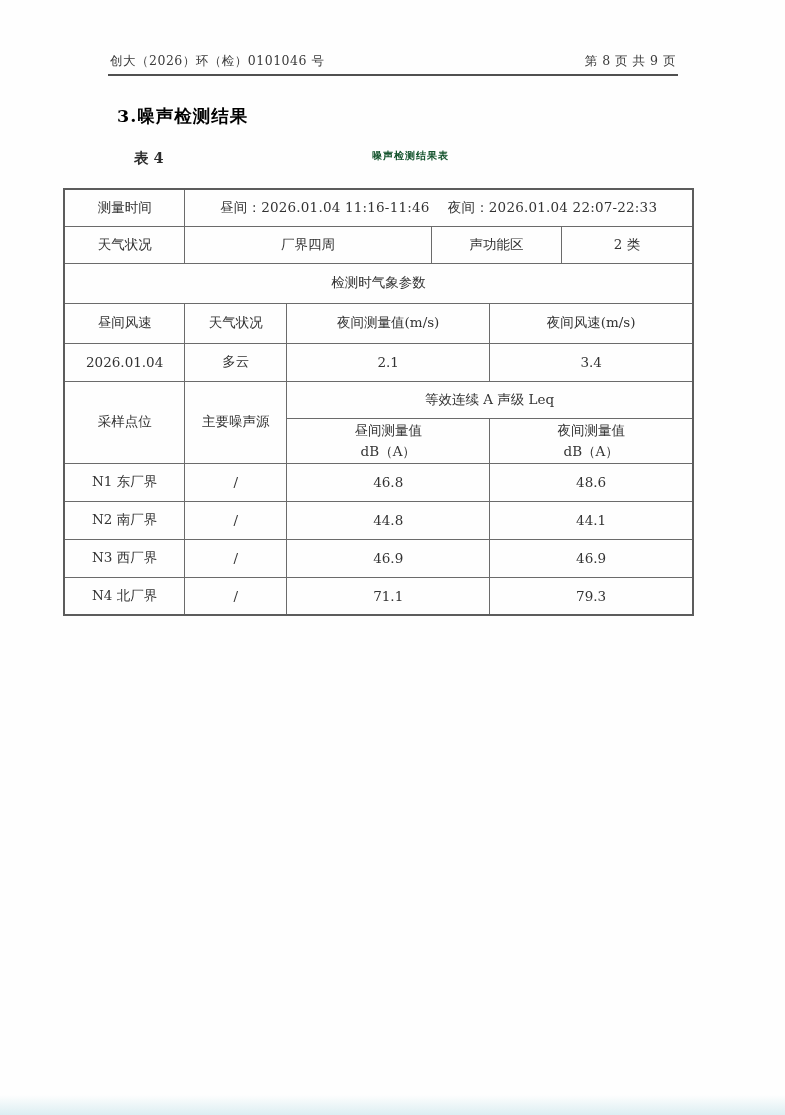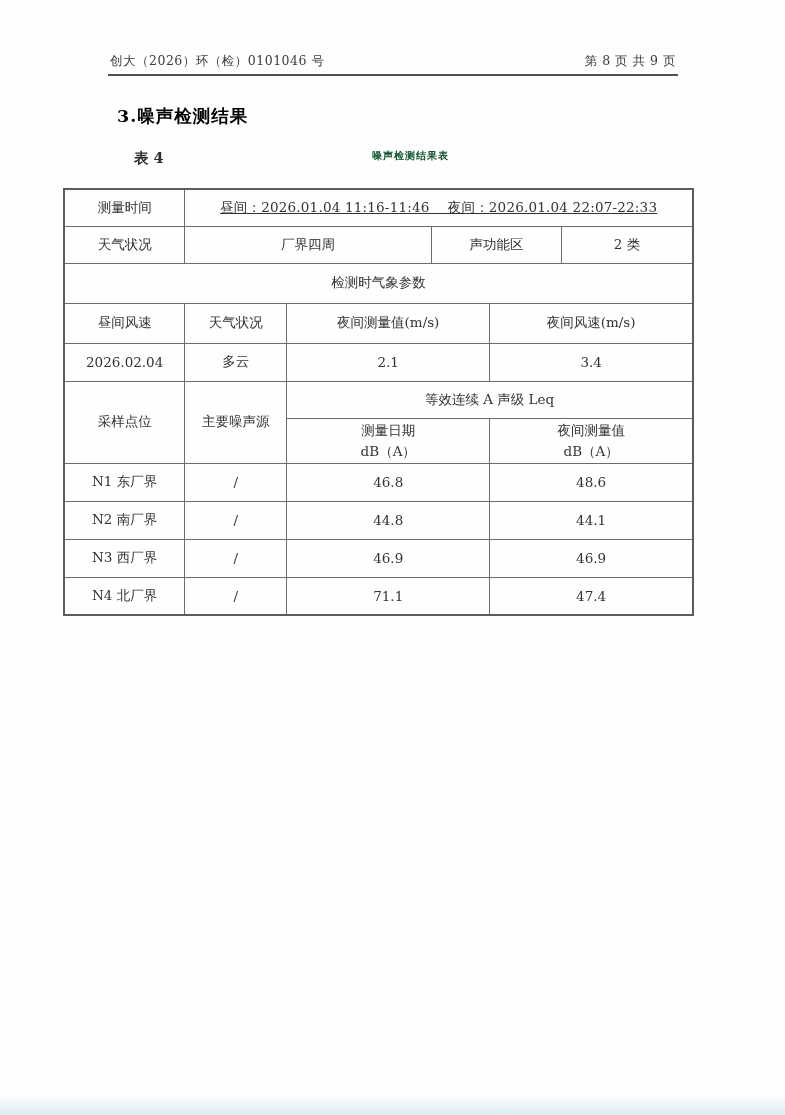--- a/index.html
+++ b/index.html
@@ -41,21 +41,21 @@
   }
   table.results td {
     border:1px solid #6b6b6b; text-align:center; vertical-align:middle;
     padding:0 4px; overflow:hidden;
   }
   tr.h37 { height:37px; }
   tr.h38 { height:38px; }
   tr.h40 { height:40px; }
   tr.h45 { height:45px; }
   .two-line span { display:block; line-height:1.55; }
-  .time-cell { letter-spacing:0.2px;text-decoration:underline; }
+  .time-cell { letter-spacing:0.2px; }
   .bottom-edge {
     position:absolute; left:0; bottom:0; width:100%; height:20px;
     background:linear-gradient(to bottom, rgba(223,239,243,0), #dceef2);
   }
 </style>
 </head>
 <body>
 
 <div class="page">
 
@@ -100,35 +100,35 @@
     </tr>
 
     <tr class="h40">
       <td>昼间风速</td>
       <td>天气状况</td>
       <td colspan="2">夜间测量值(m/s)</td>
       <td colspan="2">夜间风速(m/s)</td>
     </tr>
 
     <tr class="h38">
-      <td>2026.02.04</td>
+      <td>2026.01.04</td>
       <td>多云</td>
       <td colspan="2">2.1</td>
       <td colspan="2">3.4</td>
     </tr>
 
     <tr class="h37">
       <td rowspan="2">采样点位</td>
       <td rowspan="2">主要噪声源</td>
       <td colspan="4">等效连续 A 声级 Leq</td>
     </tr>
 
     <tr class="h45">
       <td colspan="2" class="two-line">
-        <span>测量日期</span>
+        <span>昼间测量值</span>
         <span>dB（A）</span>
       </td>
       <td colspan="2" class="two-line">
         <span>夜间测量值</span>
         <span>dB（A）</span>
       </td>
     </tr>
 
     <tr class="h38">
       <td>N1 东厂界</td>
@@ -145,19 +145,19 @@
     <tr class="h38">
       <td>N3 西厂界</td>
       <td>/</td>
       <td colspan="2">46.9</td>
       <td colspan="2">46.9</td>
     </tr>
     <tr class="h38">
       <td>N4 北厂界</td>
       <td>/</td>
       <td colspan="2">71.1</td>
-      <td colspan="2">47.4</td>
+      <td colspan="2">79.3</td>
     </tr>
   </tbody>
     </table>
 
   <div class="bottom-edge"></div>
 </div>
 
 </body></html>

